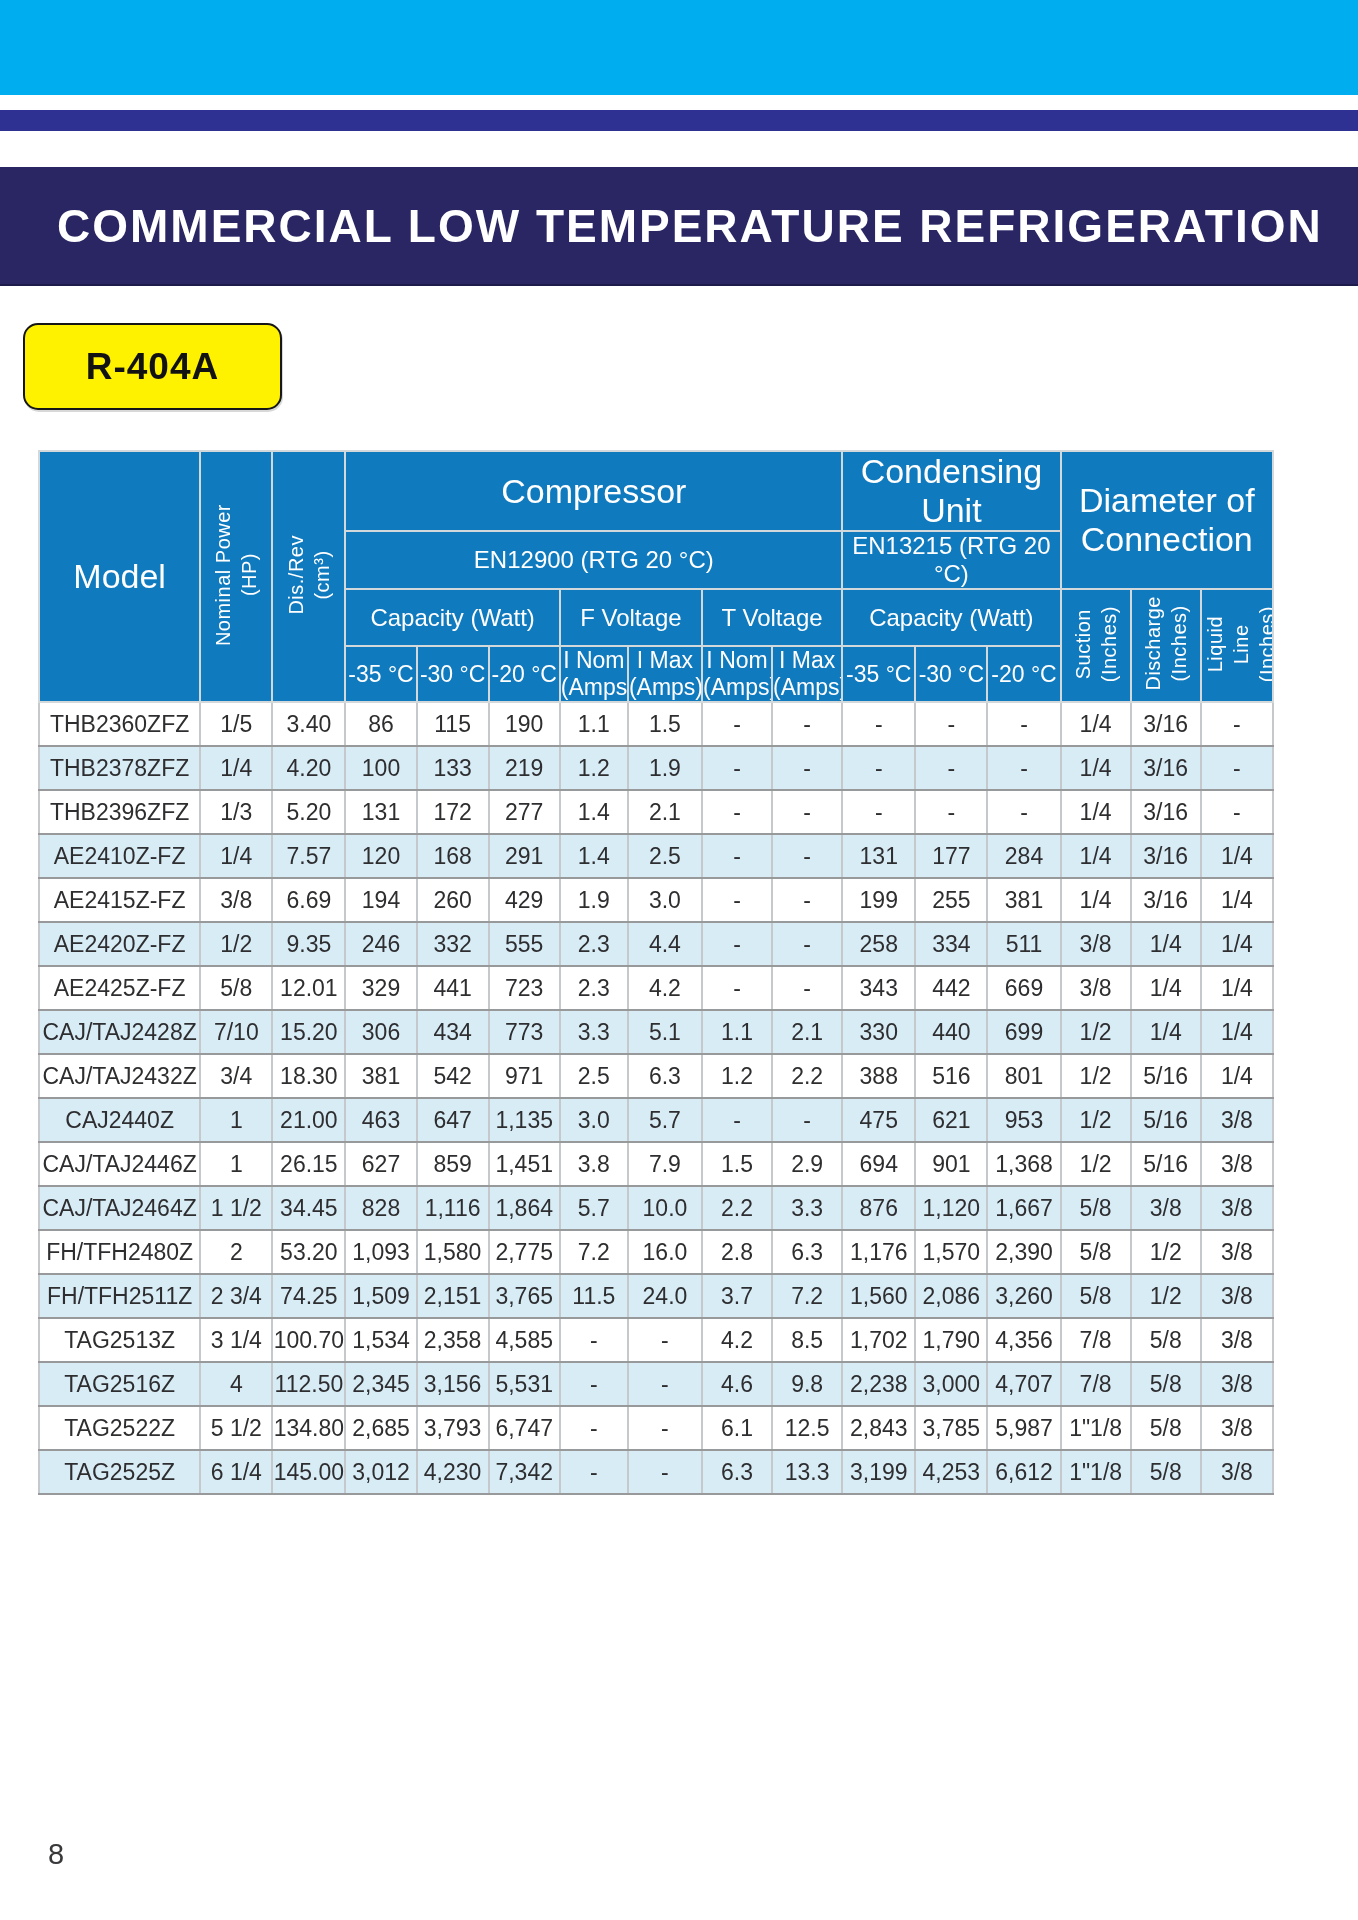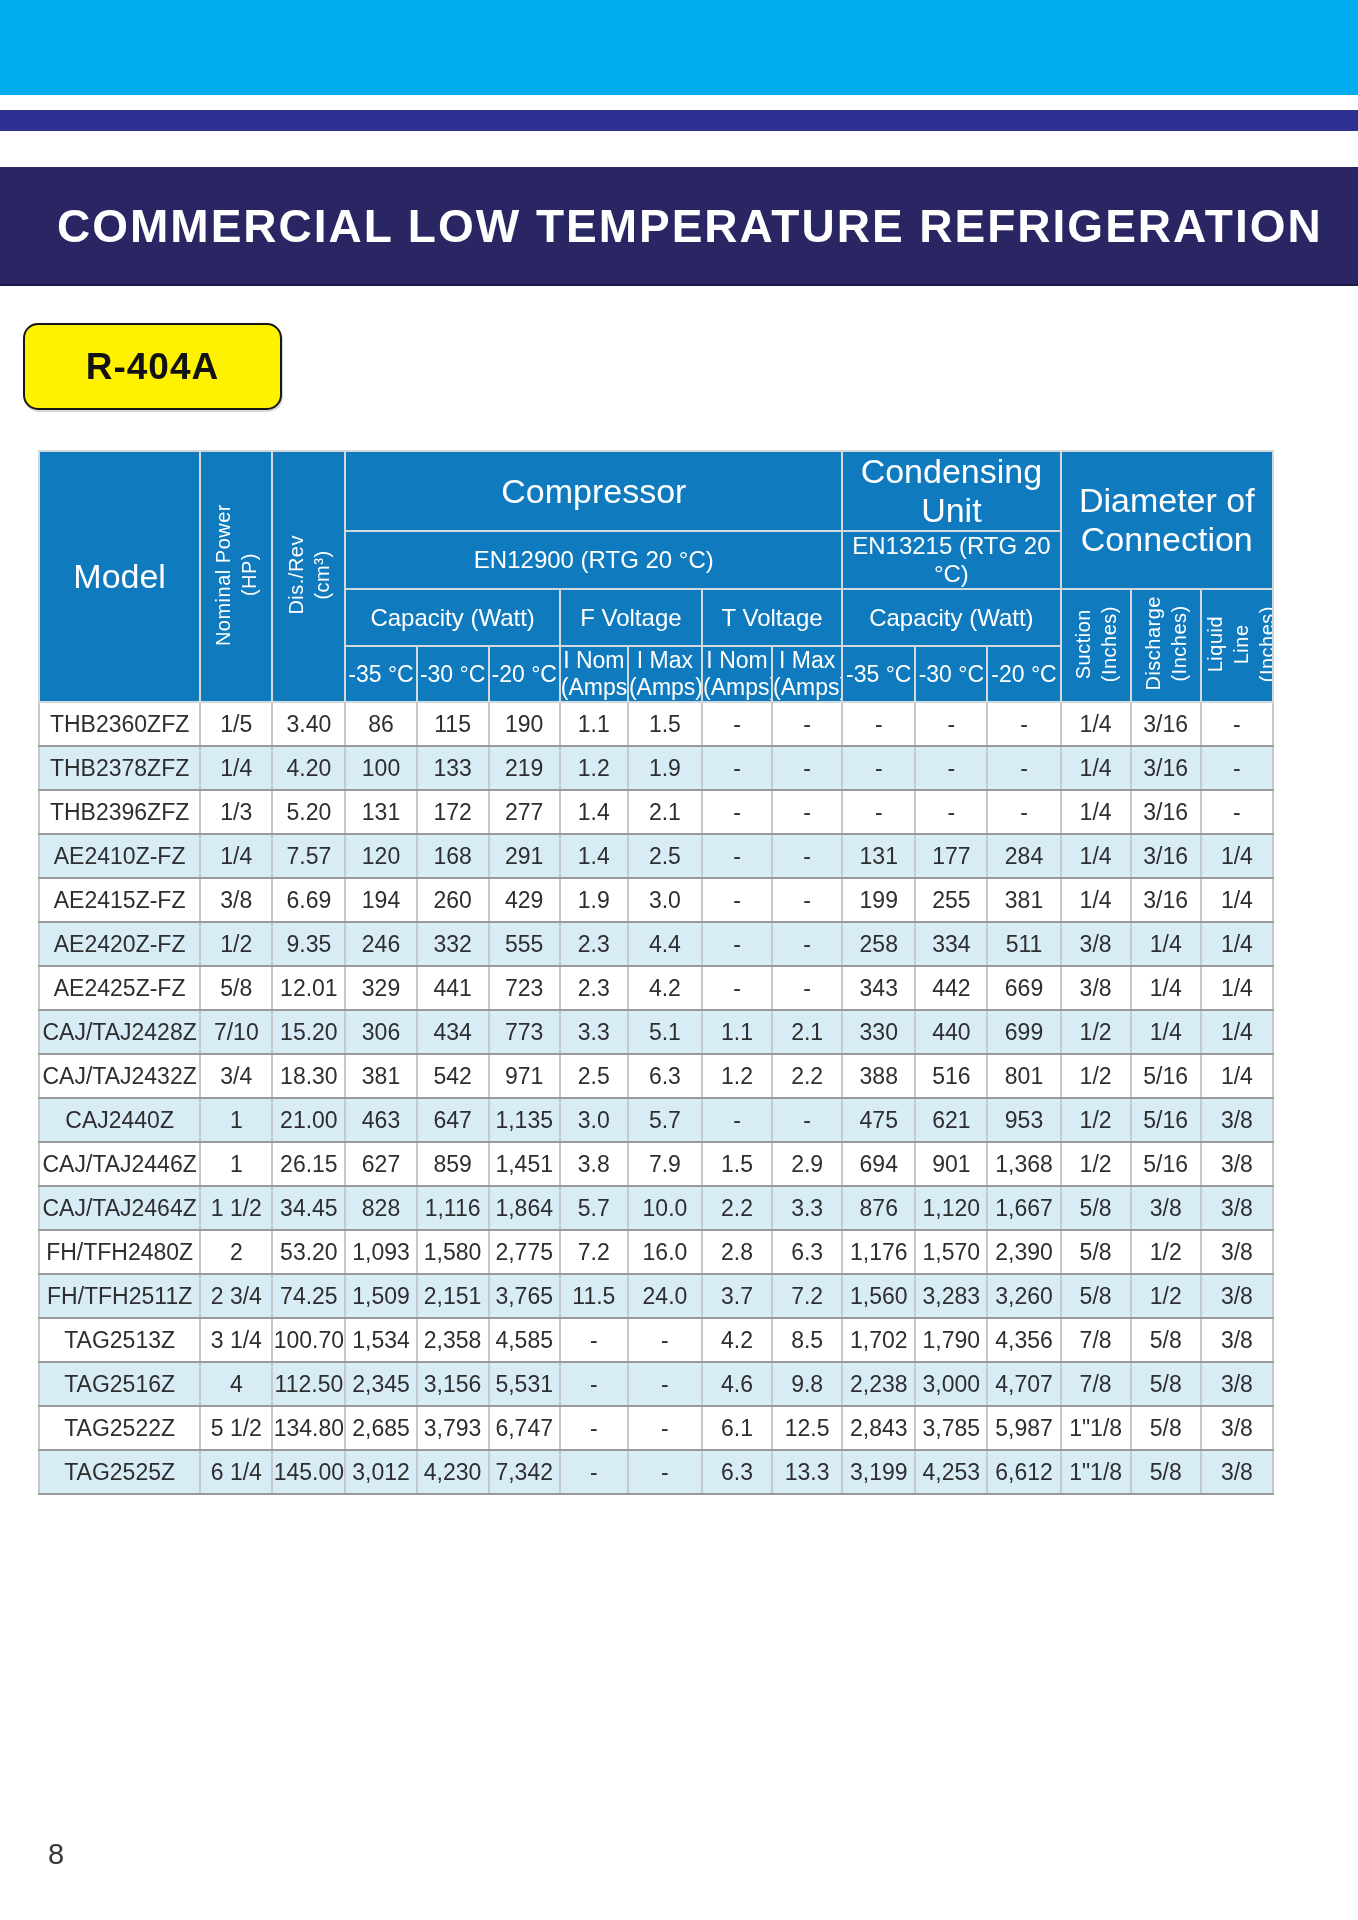--- a/index.html
+++ b/index.html
@@ -399,21 +399,21 @@
           <td>2 3/4</td>
           <td>74.25</td>
           <td>1,509</td>
           <td>2,151</td>
           <td>3,765</td>
           <td>11.5</td>
           <td>24.0</td>
           <td>3.7</td>
           <td>7.2</td>
           <td>1,560</td>
-          <td>3,283</td>
+          <td>2,086</td>
           <td>3,260</td>
           <td>5/8</td>
           <td>1/2</td>
           <td>3/8</td>
         </tr>
         <tr>
           <td>TAG2513Z</td>
           <td>3 1/4</td>
           <td>100.70</td>
           <td>1,534</td>

